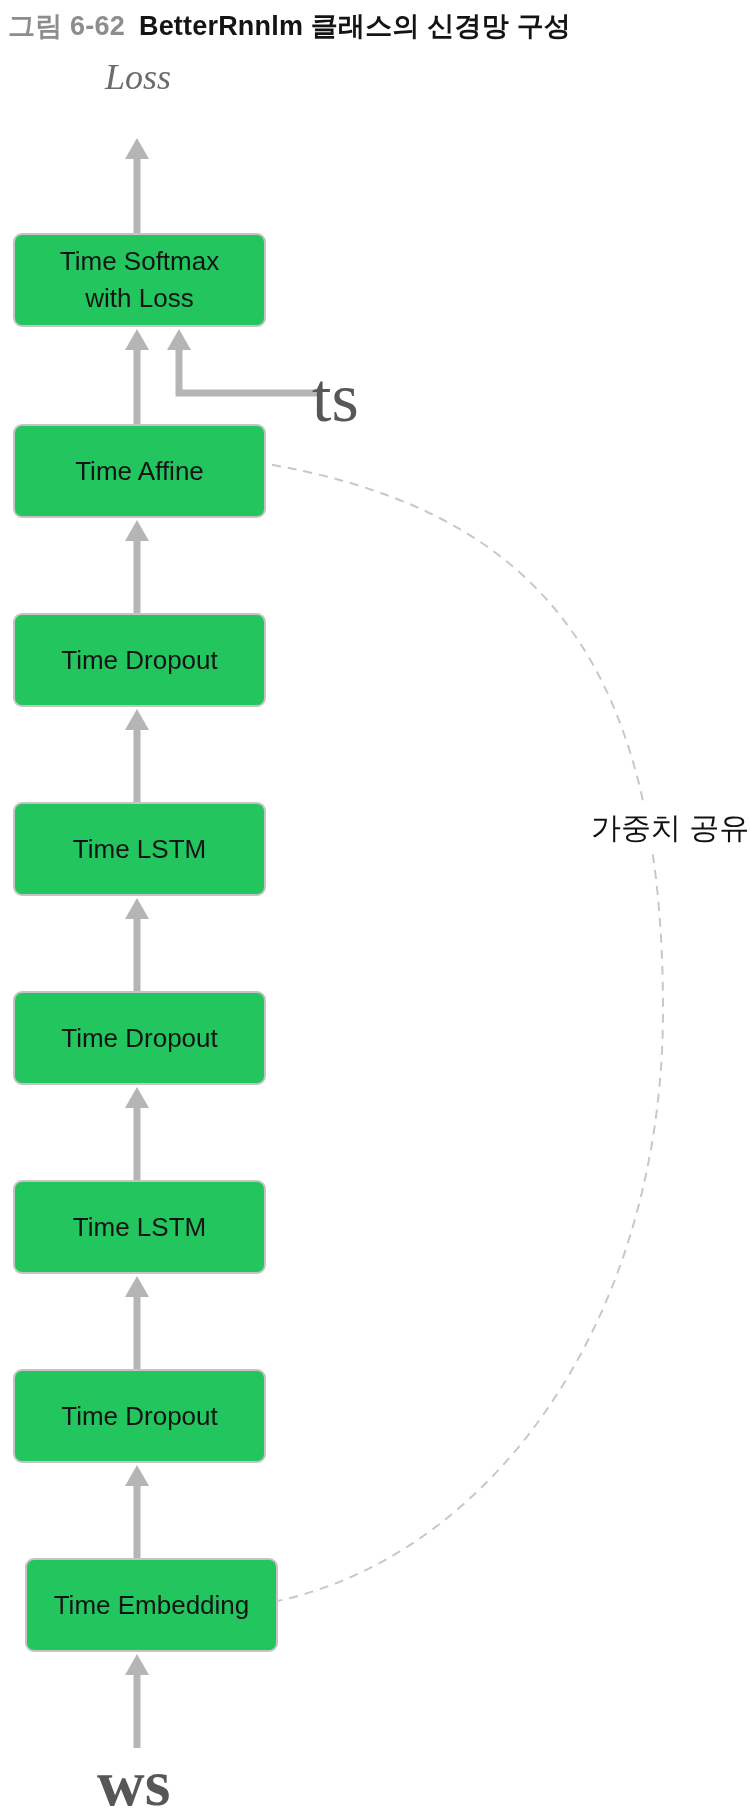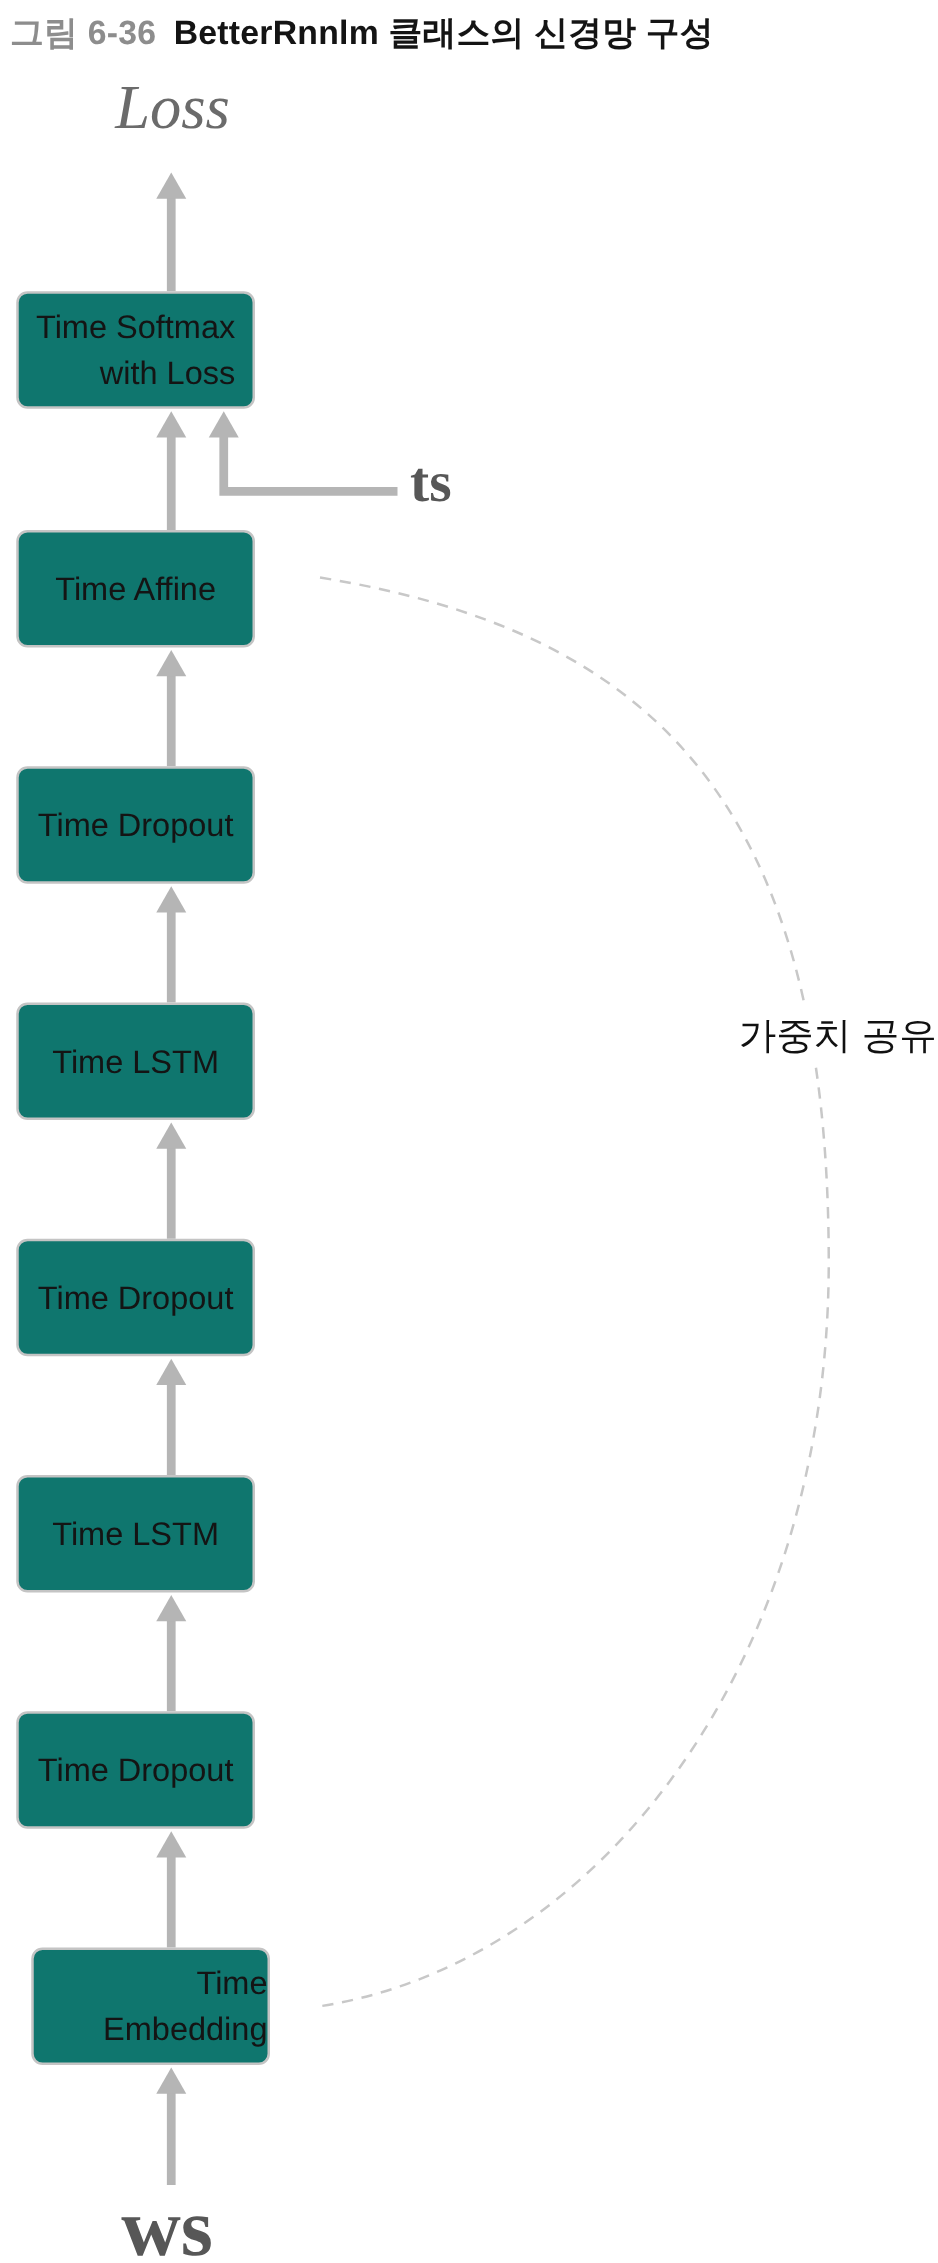--- a/index.html
+++ b/index.html
@@ -23,54 +23,54 @@
   #caption .prefix { color: #8d8d8d; margin-right: 14px; }
   #caption .title  { color: #141414; text-align: right; }
   #loss-label {
     position: absolute;
     left: 78px;
     top: 58px;
     width: 120px;
     text-align: center;
     font-family: "Liberation Serif", serif;
     font-style: italic;
-    font-size: 50px;
+    font-size: 36px;
     color: #6b6b6b;
     line-height: 1.1;
   }
   #connector-svg {
     position: absolute;
     left: 0; top: 0;
     width: 750px; height: 1810px;
   }
   .node {
     position: absolute;
     left: 13px;
-    width: 191px;
+    width: 253px;
     height: 94px;
     box-sizing: border-box;
-    background: #0f766e;
+    background: #22c55e;
     border: 2px solid #c4c4c4;
     border-radius: 9px;
     display: flex;
     align-items: center;
     justify-content: center;
-    text-align: right;
+    text-align: center;
     font-size: 26px;
     line-height: 1.42;
     color: #141414;
     white-space: pre-line;
   }
   #ts-label {
     position: absolute;
-    left: 328px;
+    left: 312px;
     top: 363px;
     font-family: "Liberation Serif", serif;
-    font-weight: bold;
-    font-size: 46px;
+    font-weight: normal;
+    font-size: 70px;
     line-height: 1;
     color: #575757;
   }
   #ws-label {
     position: absolute;
     left: 97px;
     top: 1750px;
     font-family: "Liberation Serif", serif;
     font-weight: bold;
     font-size: 66px;
@@ -87,21 +87,21 @@
     color: #111111;
     white-space: nowrap;
   }
 </style>
 </head>
 <body>
 
 <div id="page">
 
   <div id="caption">
-    <span class="prefix" style="color: rgb(141, 141, 141);">그림 6-36</span><span class="title">BetterRnnlm 클래스의 신경망 구성</span>
+    <span class="prefix" style="color: rgb(141, 141, 141);">그림 6-62</span><span class="title">BetterRnnlm 클래스의 신경망 구성</span>
   </div>
 
   <div id="loss-label" style="color: rgb(107, 107, 107);">Loss</div>
 
   <svg id="connector-svg" viewBox="0 0 750 1810" xmlns="http://www.w3.org/2000/svg">
     <path id="weight-share-curve" d="M 256 462 C 520 505 663 640 663 1010 C 663 1330 480 1570 256 1605" fill="none" stroke="#c8c8c8" stroke-width="2" stroke-dasharray="9 7"></path>
     <g id="arrow-layer">
         <g>
           <line x1="137" x2="137" y1="233" y2="157" stroke="#b5b5b5" stroke-width="7"></line>
           <polygon points="137,138 125,159 149,159" fill="#b5b5b5"></polygon>

